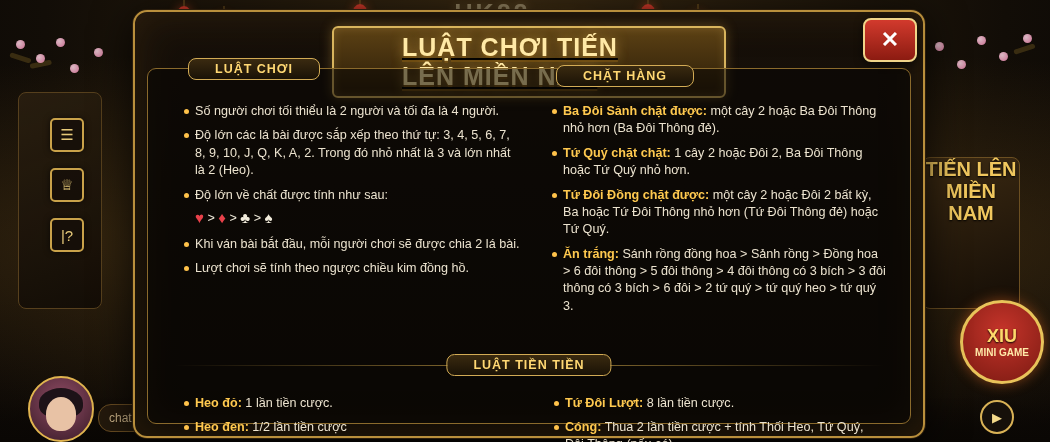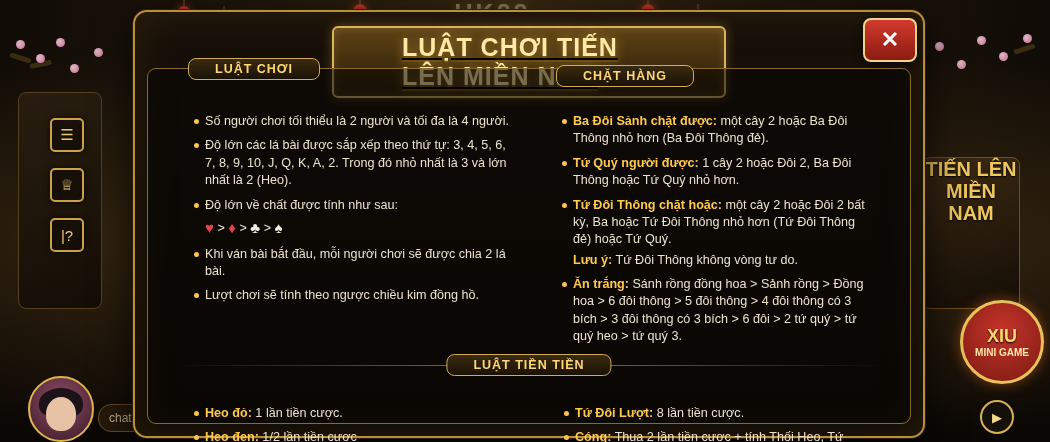--- a/index.html
+++ b/index.html
@@ -89,21 +89,21 @@
     background:linear-gradient(180deg,#d23a2d,#8c1b11);border:2px solid #f0d489;
     display:flex;align-items:center;justify-content:center;color:#fff;font-size:22px;font-weight:bold;
     box-shadow:0 2px 8px rgba(0,0,0,.6);}
 
   
   .sec-head{position:absolute;padding:3px 26px;border:1px solid #d2ab55;border-radius:8px;
     background:linear-gradient(180deg,#3a2a10,#1a1206);
     color:#ffd873;font-size:12.5px;font-weight:bold;letter-spacing:1px;}
 
   .col{position:absolute;color:#ece3cf;font-size:12.6px;line-height:1.38;}
-  ul{list-style:none;margin:18px;padding:0;}
+  ul{list-style:none;margin:8px;padding:0;}
   li{position:relative;padding-left:13px;margin-bottom:7px;}
   li::before{content:"";position:absolute;left:2px;top:6px;width:5px;height:5px;border-radius:50%;background:#ffc24a;}
   .hl{color:#ffc94f;font-weight:bold;}
   .suit{font-size:15px;vertical-align:-1px;}
   .red{color:#e8414a;}
   .white{color:#f2ecdc;}
 
   .divider{position:absolute;left:26px;right:26px;height:1px;background:linear-gradient(90deg,rgba(180,140,60,0),rgba(200,160,70,.75),rgba(180,140,60,0));}
 
   .money-grid{position:absolute;left:26px;right:22px;top:318px;display:flex;gap:26px;color:#ece3cf;font-size:12.6px;line-height:1.36;}
@@ -205,27 +205,24 @@
 
     <div class="sec-head" style="left:408px;top:-11px;margin-top:7px;">
       <span>CHẶT HÀNG</span>
     </div>
     <div class="col" style="left:394px;top:26px;width:352px;">
       <ul>
         <li>
           <span class="hl">Ba Đôi Sảnh chặt được:</span><span> một cây 2 hoặc Ba Đôi Thông nhỏ hơn (Ba Đôi Thông đẻ).</span>
         </li>
         <li>
-          <span class="hl">Tứ Quý người được:</span><span> 1 cây 2 hoặc Đôi 2, Ba Đôi Thông hoặc Tứ Quý nhỏ hơn.</span>
-        </li>
-        <li>
-          <span class="hl">Tứ Đôi Thông chặt hoặc:</span><span> một cây 2 hoặc Đôi 2 bất kỳ, Ba hoặc Tứ Đôi Thông nhỏ hơn (Tứ Đôi Thông đẻ) hoặc Tứ Quý.</span>
-          <div style="margin-top:3px;">
-            <span class="hl">Lưu ý:</span><span> Tứ Đôi Thông không vòng tư do.</span>
-          </div>
+          <span class="hl">Tứ Quý chặt chặt:</span><span> 1 cây 2 hoặc Đôi 2, Ba Đôi Thông hoặc Tứ Quý nhỏ hơn.</span>
+        </li>
+        <li>
+          <span class="hl">Tứ Đôi Đồng chặt được:</span><span> một cây 2 hoặc Đôi 2 bất kỳ, Ba hoặc Tứ Đôi Thông nhỏ hơn (Tứ Đôi Thông đẻ) hoặc Tứ Quý.</span>
         </li>
         <li>
           <span class="hl">Ăn trắng:</span><span> Sánh rồng đồng hoa &gt; Sảnh rồng &gt; Đồng hoa &gt; 6 đôi thông &gt; 5 đôi thông &gt; 4 đôi thông có 3 bích &gt; 3 đôi thông có 3 bích &gt; 6 đôi &gt; 2 tứ quý &gt; tứ quý heo &gt; tứ quý 3.</span>
         </li>
       </ul>
     </div>
 
     <div class="divider" style="top:296px;"></div>
     <div class="sec-head" style="left:50%;transform:translateX(-50%);top:285px;">
       <span>LUẬT TIỀN TIỀN</span>

